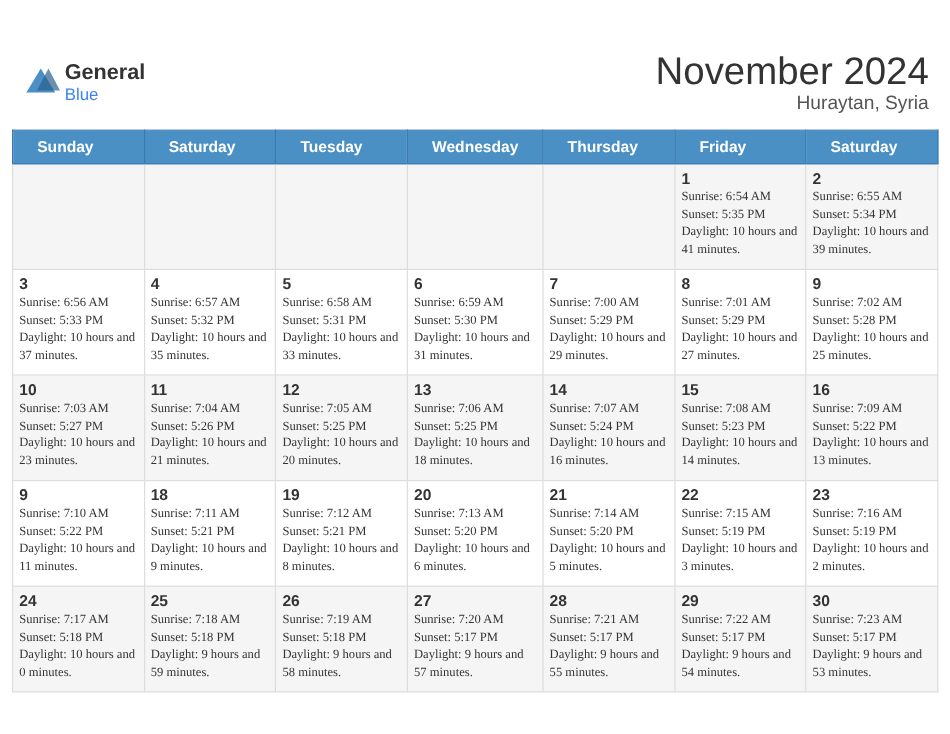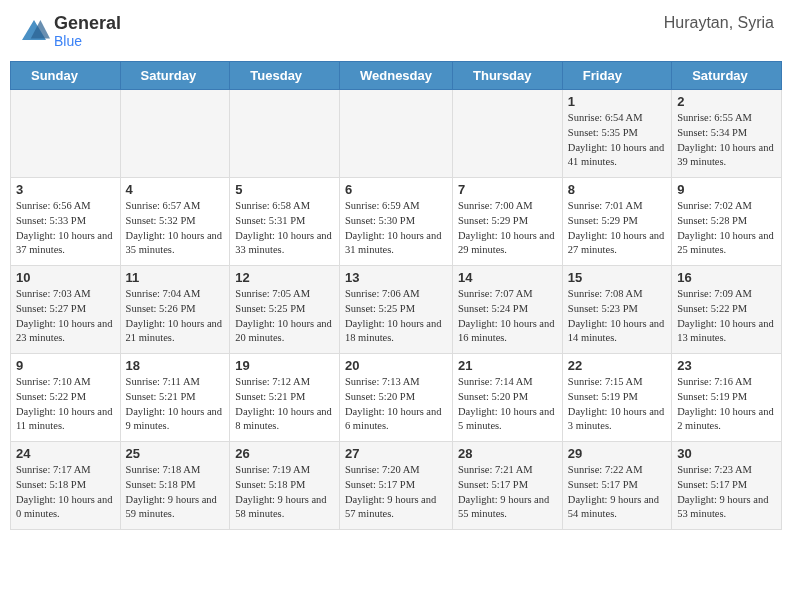--- a/index.html
+++ b/index.html
@@ -6,23 +6,24 @@
     body {
       font-family: Arial, sans-serif;
       background: #fff;
       width: 792px;
       min-height: 612px;
       padding: 10px;
     }
     .header {
       display: flex;
       justify-content: space-between;
-      align-items: flex-start;
+      align-items: center;
       margin-bottom: 8px;
       padding: 4px 8px;
+      margin-top: 27px;
     }
     .logo {
       display: flex;
       align-items: center;
     }
     .logo-text {
       display: flex;
       flex-direction: column;
       line-height: 1.1;
     }
@@ -105,20 +106,21 @@
     <svg class="logo-icon" viewBox="0 0 40 40" xmlns="http://www.w3.org/2000/svg">
       <polygon points="20,5 35,30 5,30" fill="#4a90c4"></polygon>
       <polygon points="28,5 40,28 16,28" fill="#2a6090" opacity="0.7"></polygon>
     </svg>
     <div class="logo-text">
       <span class="logo-general">General</span>
       <span class="logo-blue">Blue</span>
     </div>
   </div>
   <div class="title-block">
+    <div class="month-title">November 2024</div>
     <div class="location-title">Huraytan, Syria</div>
   </div>
 </div>
 
 <table class="calendar">
   <thead>
     <tr>
 
     <th>Sunday</th>
         <th>Saturday</th>

